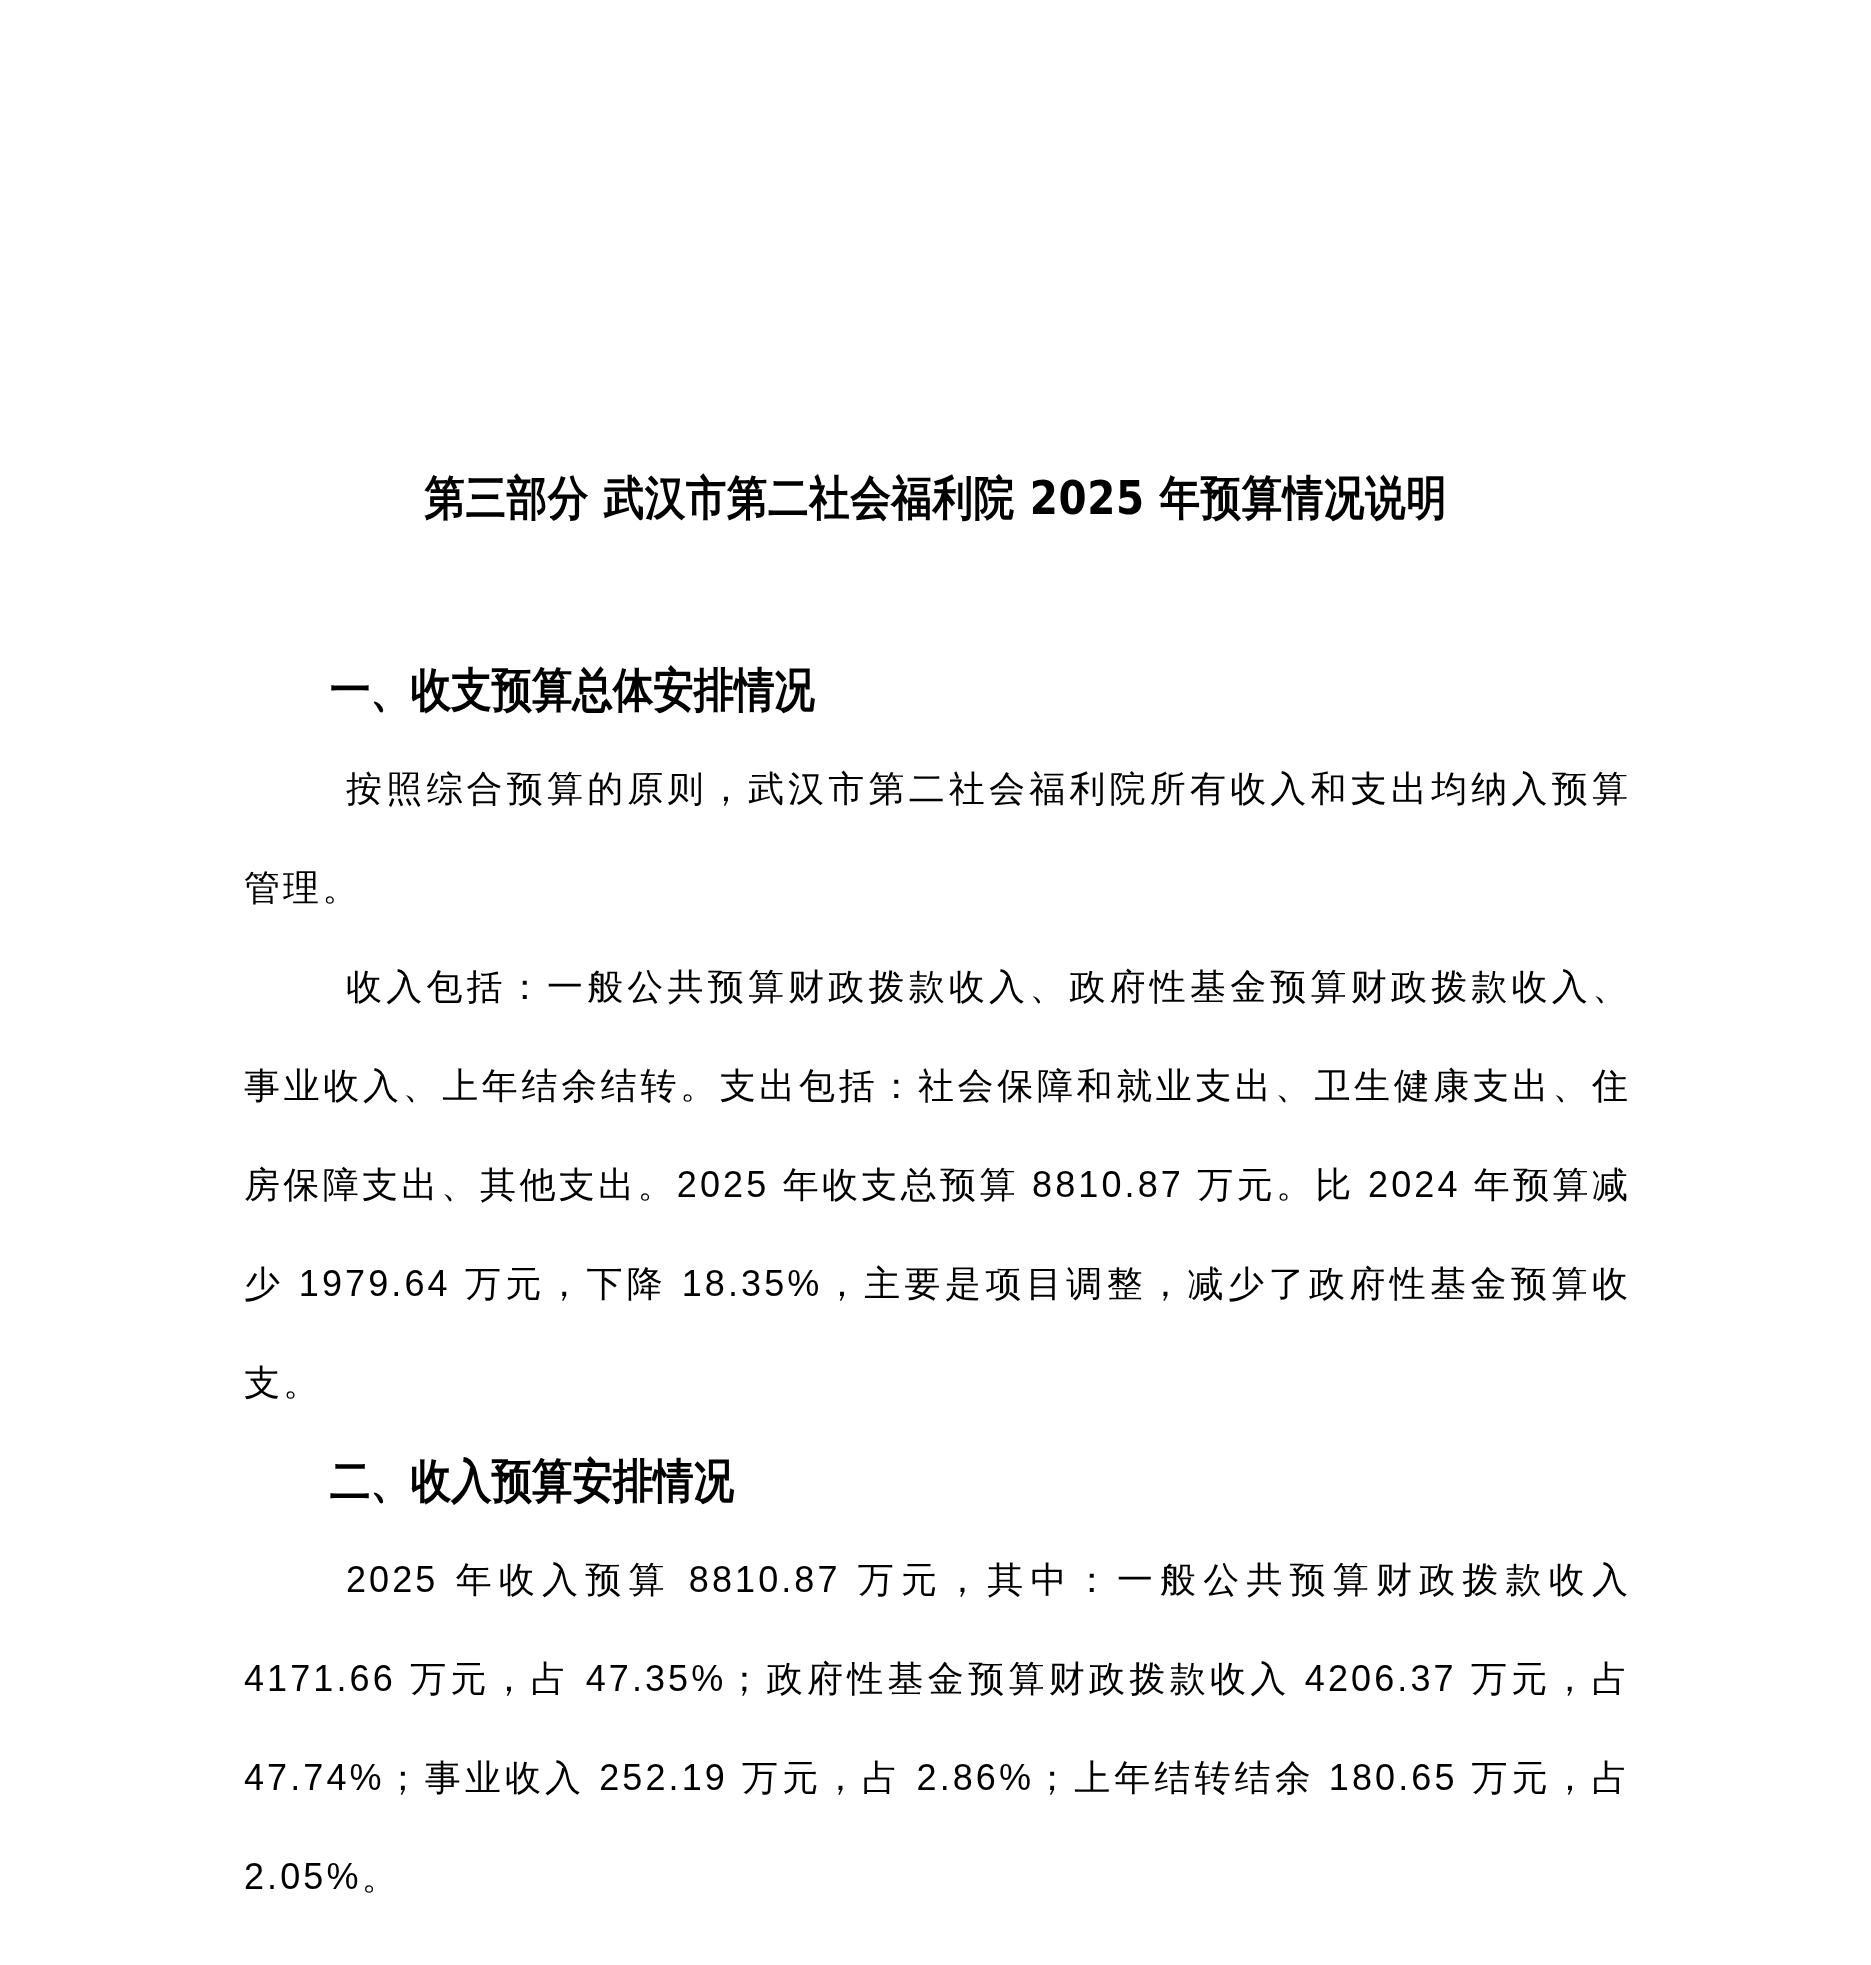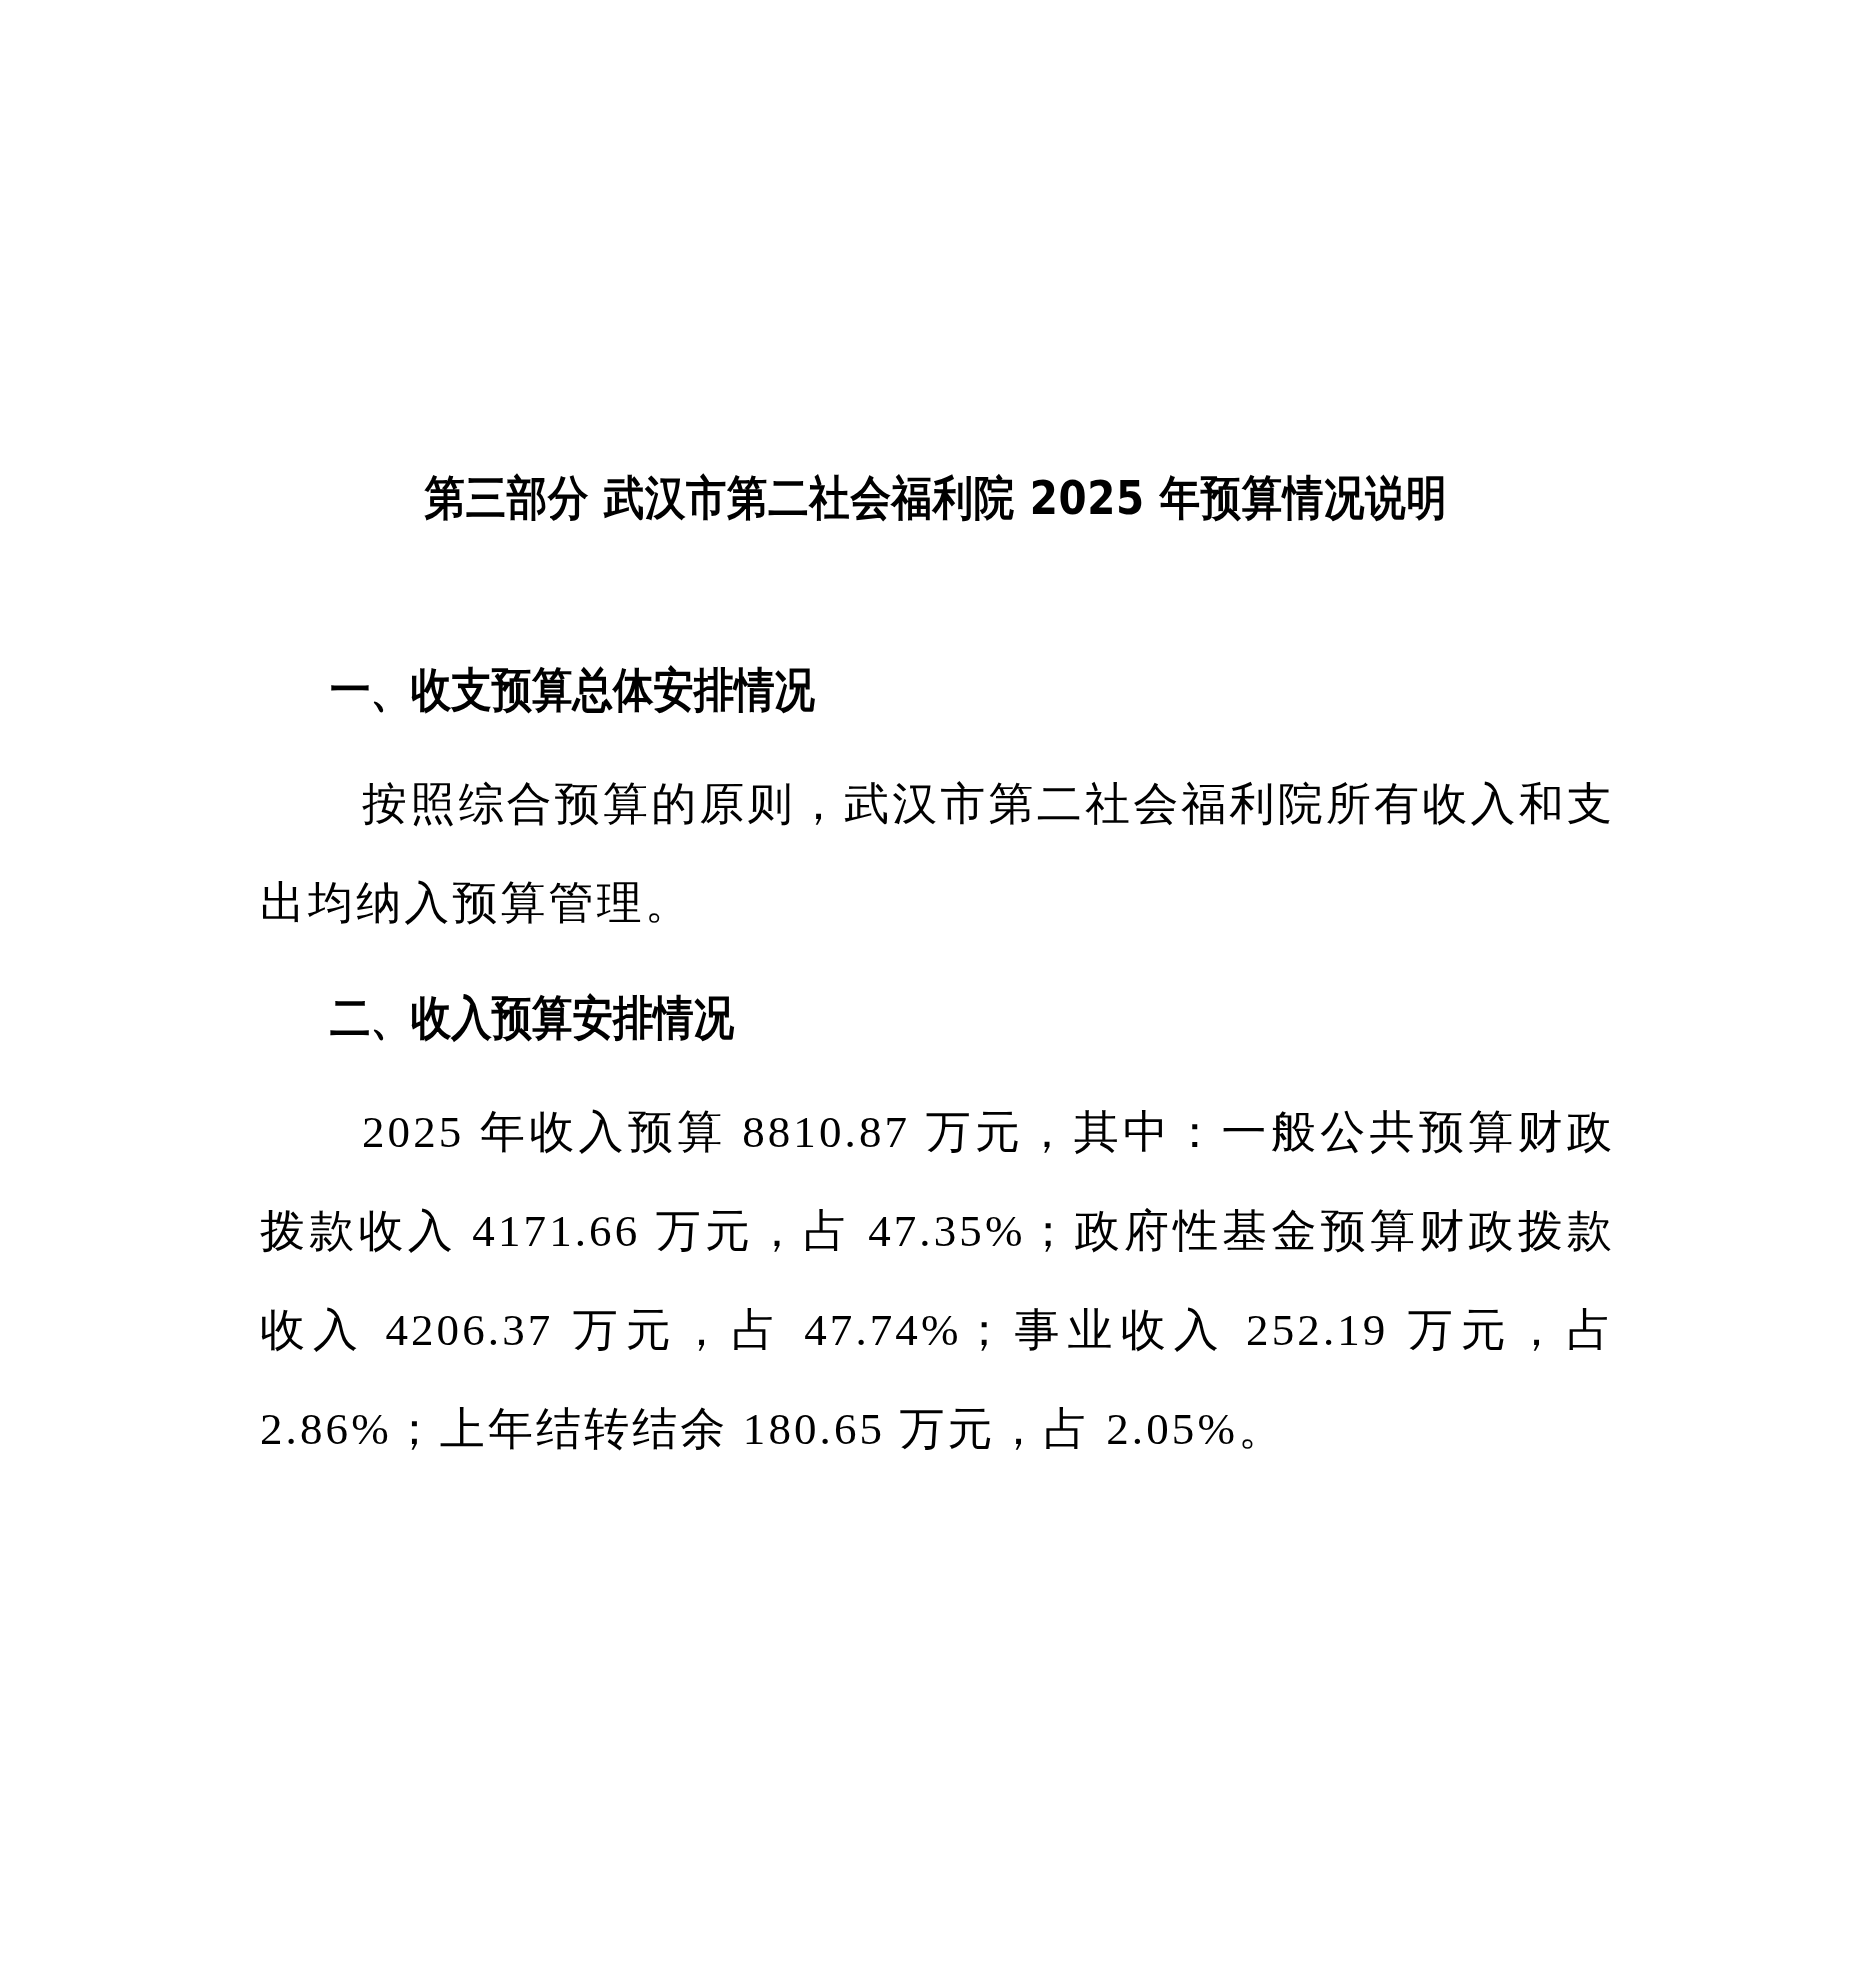--- a/index.html
+++ b/index.html
@@ -46,40 +46,41 @@
       font-weight: bold;
       font-size: 47px;
       line-height: 98px;
       height: 98px;
       padding-left: 100px;
       white-space: nowrap;
       transform: scaleX(0.86);
       transform-origin: left;
     }
     .para {
-      font-family: Liberation Serif, serif;
-      font-size: 45px;
+      font-family: Liberation Sans, sans-serif;
+      font-size: 36px;
       line-height: 99px;
       text-align: justify;
       text-align-last: left;
       text-indent: 102px;
       letter-spacing: 3.1px;
-      margin: 16px;
+      margin: 0;
     }
   </style>
 </head>
 <body>
 
 <div class="page">
   <div class="title">第三部分 武汉市第二社会福利院 2025 年预算情况说明</div>
 
   <div class="content">
     <div class="section">
       <div class="heading">一、收支预算总体安排情况</div>
       <p class="para">按照综合预算的原则，武汉市第二社会福利院所有收入和支出均纳入预算管理。</p>
+      <p class="para">收入包括：一般公共预算财政拨款收入、政府性基金预算财政拨款收入、事业收入、上年结余结转。支出包括：社会保障和就业支出、卫生健康支出、住房保障支出、其他支出。2025 年收支总预算 8810.87 万元。比 2024 年预算减少 1979.64 万元，下降 18.35%，主要是项目调整，减少了政府性基金预算收支。</p>
     </div>
 
     <div class="section">
       <div class="heading">二、收入预算安排情况</div>
       <p class="para">2025 年收入预算 8810.87 万元，其中：一般公共预算财政拨款收入 4171.66 万元，占 47.35%；政府性基金预算财政拨款收入 4206.37 万元，占 47.74%；事业收入 252.19 万元，占 2.86%；上年结转结余 180.65 万元，占 2.05%。</p>
     </div>
 
   </div>
 
 </div>

